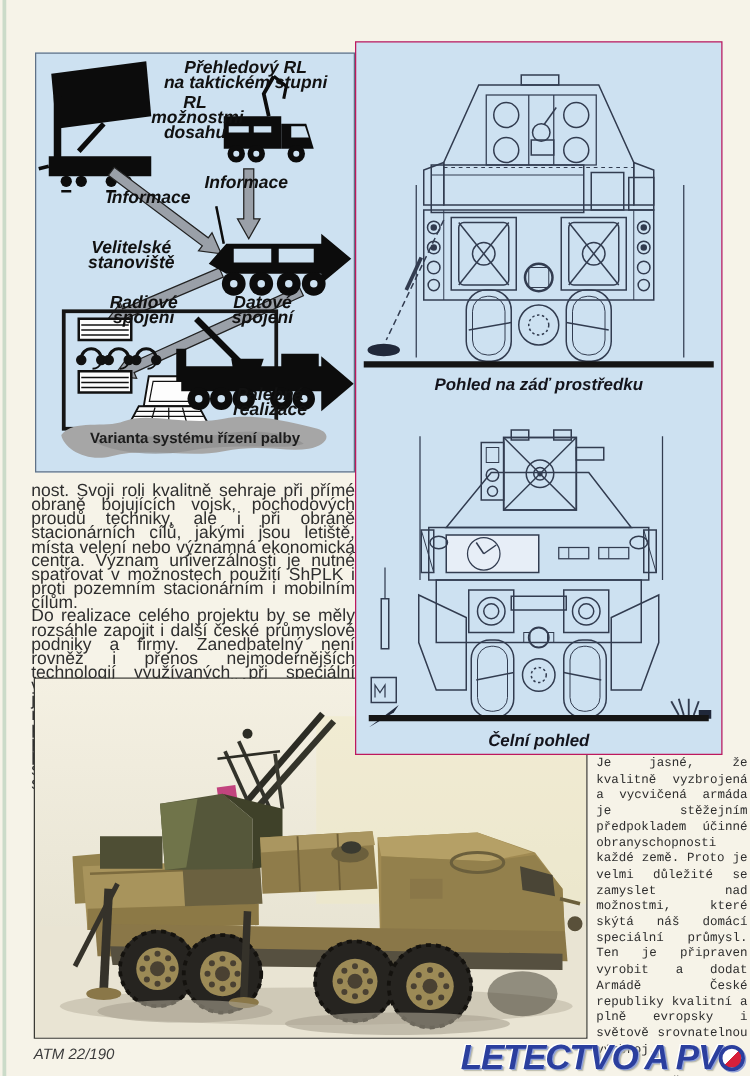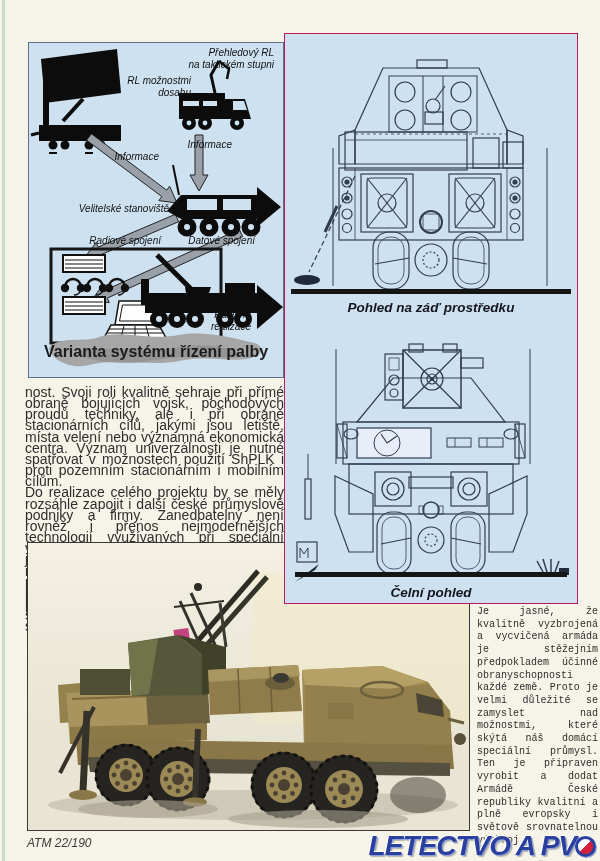--- a/index.html
+++ b/index.html
@@ -9,24 +9,24 @@
              background:rgba(150,190,165,.45);}
   
   .diagram-box{position:absolute;left:28px;top:42px;width:254px;height:334px;
                background:#cde1f1;border:1px solid #5f7186;z-index:1;}
   .drawings-box{position:absolute;left:284px;top:33px;width:292px;height:569px;
                 background:#cde1f1;border:1px solid #be185d;z-index:3;}
   .photo-box{position:absolute;left:27px;top:542px;width:441px;height:287px;
              border:1px solid #3a3a35;z-index:2;}
   .abs{position:absolute;}
   
-  .dlabel{position:absolute;font-weight:normal;font-style:italic;font-size:10px;
-          line-height:12px;color:#111;text-align:right;}
+  .dlabel{position:absolute;font-weight:bold;font-style:italic;font-size:14px;
+          line-height:12px;color:#111;text-align:center;}
   .dcaption{position:absolute;left:0;width:100%;top:300px;text-align:center;
-            font-weight:bold;font-size:16px;color:#1c1c1c;z-index:2;}
+            font-weight:bold;font-size:12px;color:#1c1c1c;z-index:2;}
   
   .cap{position:absolute;left:0;width:100%;text-align:center;font-weight:bold;
        font-style:italic;font-size:13.5px;color:#14141c;}
   
   .left-text{position:absolute;left:25px;top:387px;width:259px;font-size:14px;
              line-height:11.15px;color:#2e2e2e;text-align:justify;}
   .left-text p{margin:0;}
   .right-text{position:absolute;left:477px;top:606px;width:121px;font-size:10px;
               line-height:12.7px;color:#2e2e2e;text-align:justify;}
   .right-text p{margin:0;font-family:Liberation Mono, monospace;}
@@ -174,21 +174,21 @@
     <div class="dlabel" style="left:90px;top:4px;width:155px">
       <span>Přehledový RL</span><br>
       <span>na taktickém stupni</span>
     </div>
     <div class="dlabel" style="left:92px;top:32px;width:70px">
       <span>RL možnostmi</span><br>
       <span>dosahu</span>
     </div>
     <div class="dlabel" style="left:50px;top:108px;width:80px">Informace</div>
     <div class="dlabel" style="left:133px;top:96px;width:70px">Informace</div>
-    <div class="dlabel" style="left:12px;top:160px;width:128px">Velitelské stanoviště</div>
+    <div class="dlabel" style="left:12px;top:148px;width:128px">Velitelské stanoviště</div>
     <div class="dlabel" style="left:40px;top:192px;width:92px">Radiové spojení</div>
     <div class="dlabel" style="left:136px;top:192px;width:90px">Datové spojení</div>
     <div class="dlabel" style="left:152px;top:266px;width:70px">
       <span>Palebná</span><br>
       <span>realizace</span>
     </div>
     <div class="dcaption">Varianta systému řízení palby</div>
   </div>
 
   <div class="photo-box">

